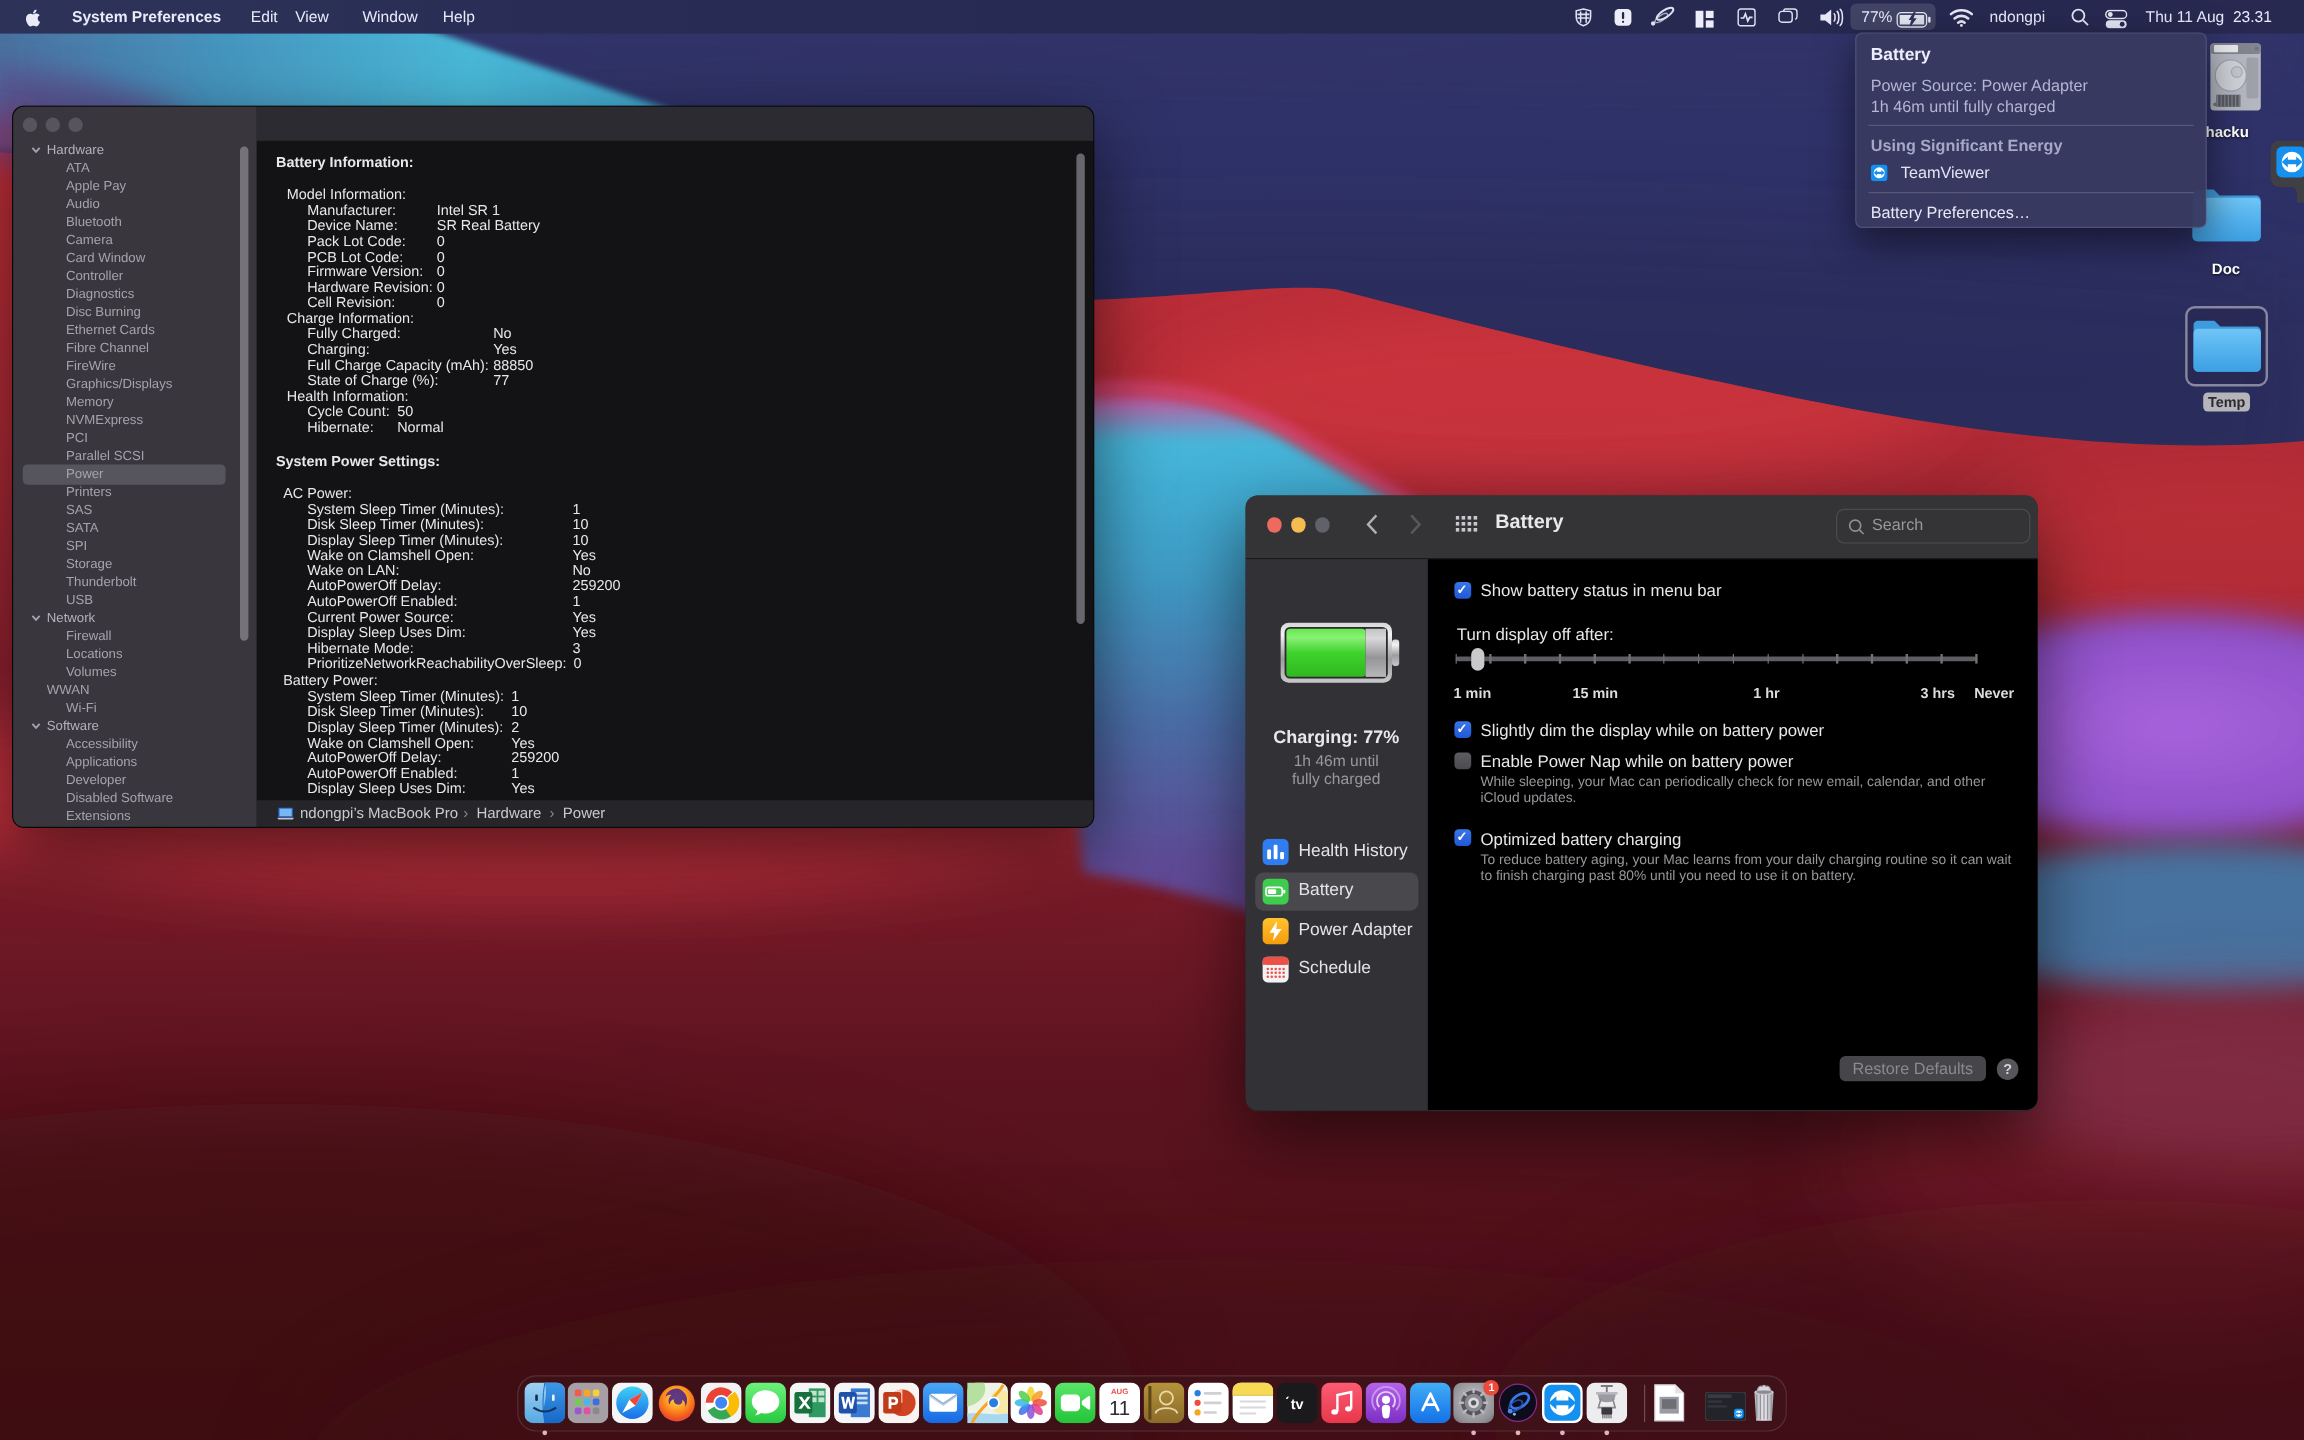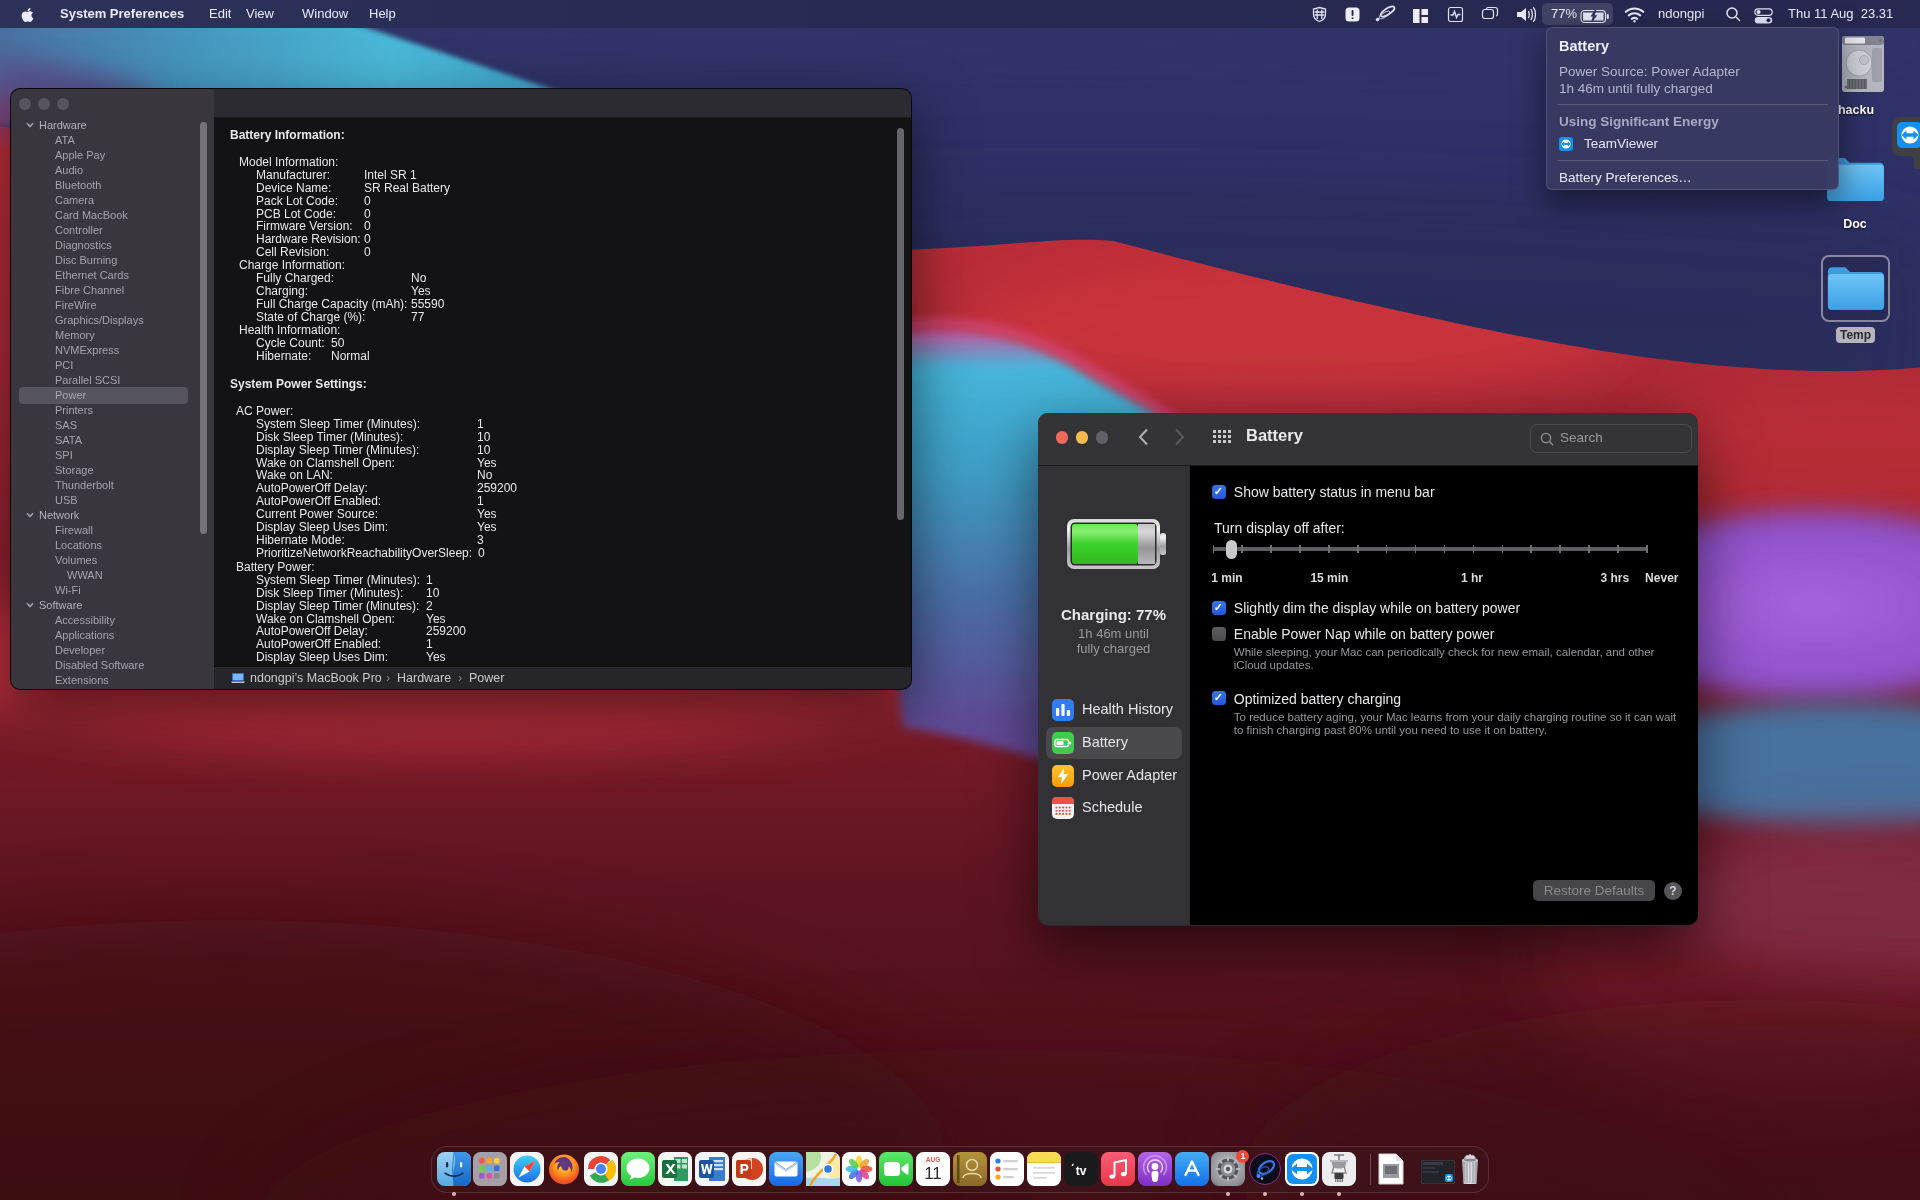--- a/index.html
+++ b/index.html
@@ -273,21 +273,21 @@
       <div class="tl" style="left:46px;top:9px"></div>
       <span style="position:absolute;left:15px;top:33px;display:block;height:6px;line-height:0"><svg width="8" height="6" viewBox="0 0 8 6">
           <path d="M1 1.2 L4 4.5 L7 1.2" stroke="#a5a3ab" stroke-width="1.6" fill="none"></path>
         </svg></span>
       <div class="row" style="left:28px;top:29px;color:#b3b1b9">Hardware</div>
       <div class="row" style="left:44px;top:44px;color:#a5a3ab">ATA</div>
       <div class="row" style="left:44px;top:59px;color:#a5a3ab">Apple Pay</div>
       <div class="row" style="left:44px;top:74px;color:#a5a3ab">Audio</div>
       <div class="row" style="left:44px;top:89px;color:#a5a3ab">Bluetooth</div>
       <div class="row" style="left:44px;top:104px;color:#a5a3ab">Camera</div>
-      <div class="row" style="left:44px;top:119px;color:#a5a3ab">Card MacBook</div>
+      <div class="row" style="left:44px;top:119px;color:#a5a3ab">Card Window</div>
       <div class="row" style="left:44px;top:134px;color:#a5a3ab">Controller</div>
       <div class="row" style="left:44px;top:149px;color:#a5a3ab">Diagnostics</div>
       <div class="row" style="left:44px;top:164px;color:#a5a3ab">Disc Burning</div>
       <div class="row" style="left:44px;top:179px;color:#a5a3ab">Ethernet Cards</div>
       <div class="row" style="left:44px;top:194px;color:#a5a3ab">Fibre Channel</div>
       <div class="row" style="left:44px;top:209px;color:#a5a3ab">FireWire</div>
       <div class="row" style="left:44px;top:224px;color:#a5a3ab">Graphics/Displays</div>
       <div class="row" style="left:44px;top:239px;color:#a5a3ab">Memory</div>
       <div class="row" style="left:44px;top:254px;color:#a5a3ab">NVMExpress</div>
       <div class="row" style="left:44px;top:269px;color:#a5a3ab">PCI</div>
@@ -301,21 +301,21 @@
       <div class="row" style="left:44px;top:374px;color:#a5a3ab">Storage</div>
       <div class="row" style="left:44px;top:389px;color:#a5a3ab">Thunderbolt</div>
       <div class="row" style="left:44px;top:404px;color:#a5a3ab">USB</div>
       <span style="position:absolute;left:15px;top:423px;display:block;height:6px;line-height:0"><svg width="8" height="6" viewBox="0 0 8 6">
           <path d="M1 1.2 L4 4.5 L7 1.2" stroke="#a5a3ab" stroke-width="1.6" fill="none"></path>
         </svg></span>
       <div class="row" style="left:28px;top:419px;color:#b3b1b9">Network</div>
       <div class="row" style="left:44px;top:434px;color:#a5a3ab">Firewall</div>
       <div class="row" style="left:44px;top:449px;color:#a5a3ab">Locations</div>
       <div class="row" style="left:44px;top:464px;color:#a5a3ab">Volumes</div>
-      <div class="row" style="left:56px;top:479px;color:#a5a3ab">WWAN</div>
+      <div class="row" style="left:28px;top:479px;color:#a5a3ab">WWAN</div>
       <div class="row" style="left:44px;top:494px;color:#a5a3ab">Wi-Fi</div>
       <span style="position:absolute;left:15px;top:513px;display:block;height:6px;line-height:0"><svg width="8" height="6" viewBox="0 0 8 6">
           <path d="M1 1.2 L4 4.5 L7 1.2" stroke="#a5a3ab" stroke-width="1.6" fill="none"></path>
         </svg></span>
       <div class="row" style="left:28px;top:509px;color:#b3b1b9">Software</div>
       <div class="row" style="left:44px;top:524px;color:#a5a3ab">Accessibility</div>
       <div class="row" style="left:44px;top:539px;color:#a5a3ab">Applications</div>
       <div class="row" style="left:44px;top:554px;color:#a5a3ab">Developer</div>
       <div class="row" style="left:44px;top:569px;color:#a5a3ab">Disabled Software</div>
       <div class="row" style="left:44px;top:584px;color:#a5a3ab">Extensions</div>
@@ -363,21 +363,21 @@
       <div style="left:0;top:154.0px;width:690px">
         <span style="position:absolute;left:42px">Fully Charged:</span>
         <span style="position:absolute;left:197px">No</span>
       </div>
       <div style="left:0;top:166.85000000000002px;width:690px">
         <span style="position:absolute;left:42px">Charging:</span>
         <span style="position:absolute;left:197px">Yes</span>
       </div>
       <div style="left:0;top:179.7px;width:690px">
         <span style="position:absolute;left:42px">Full Charge Capacity (mAh):</span>
-        <span style="position:absolute;left:197px">55590</span>
+        <span style="position:absolute;left:197px">88850</span>
       </div>
       <div style="left:0;top:192.55px;width:690px">
         <span style="position:absolute;left:42px">State of Charge (%):</span>
         <span style="position:absolute;left:197px">77</span>
       </div>
       <div style="left:0;top:206px;width:690px">
         <span style="position:absolute;left:25px">Health Information:</span>
       </div>
       <div style="left:0;top:219px;width:690px">
         <span style="position:absolute;left:42px">Cycle Count:</span>

